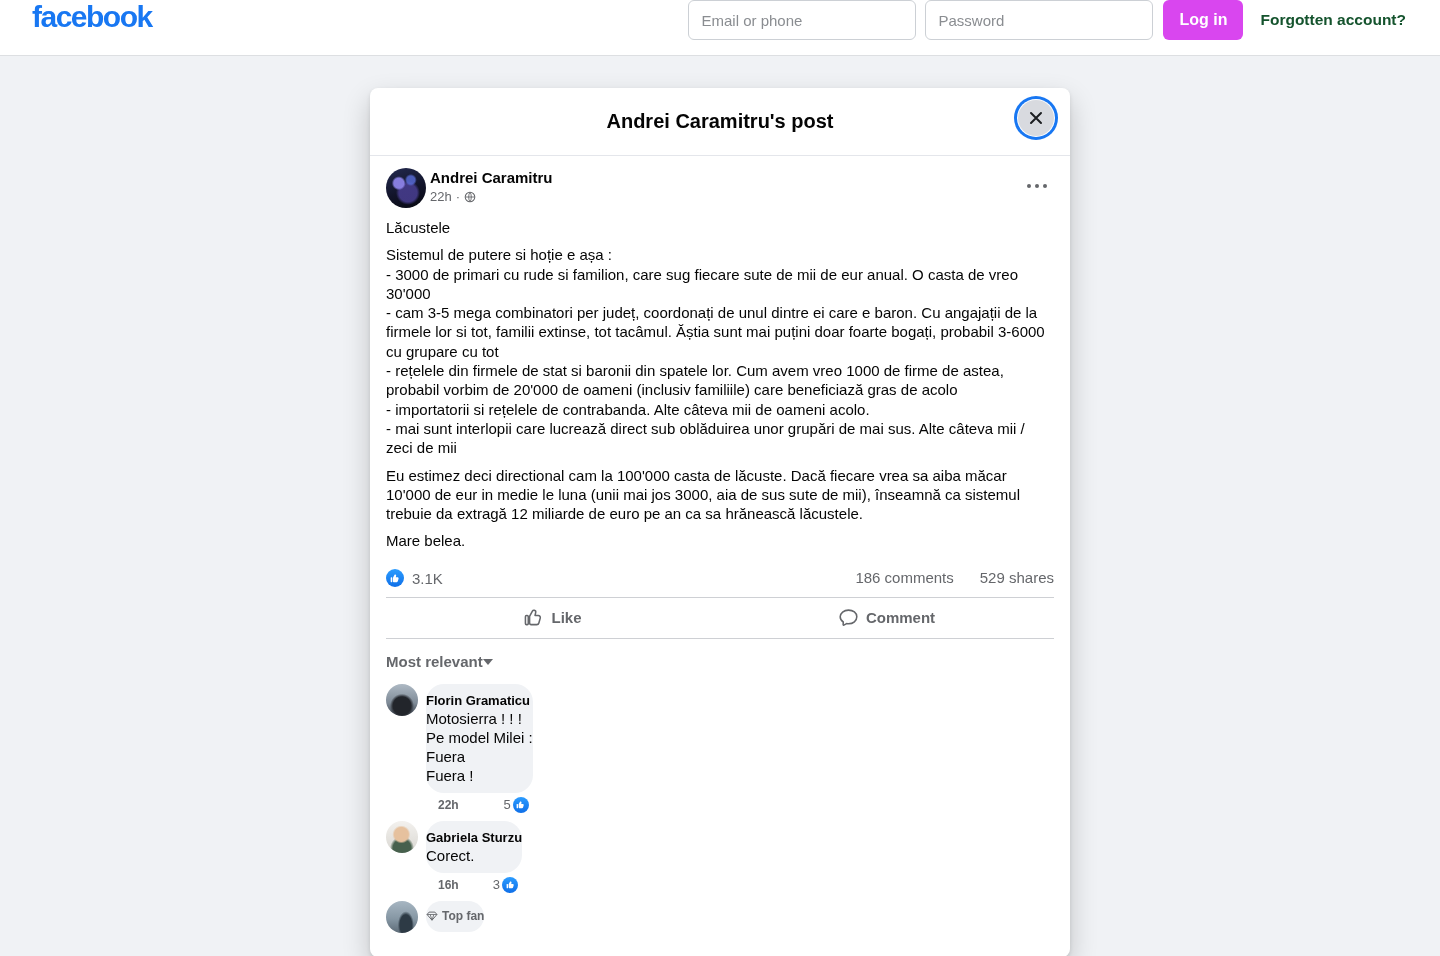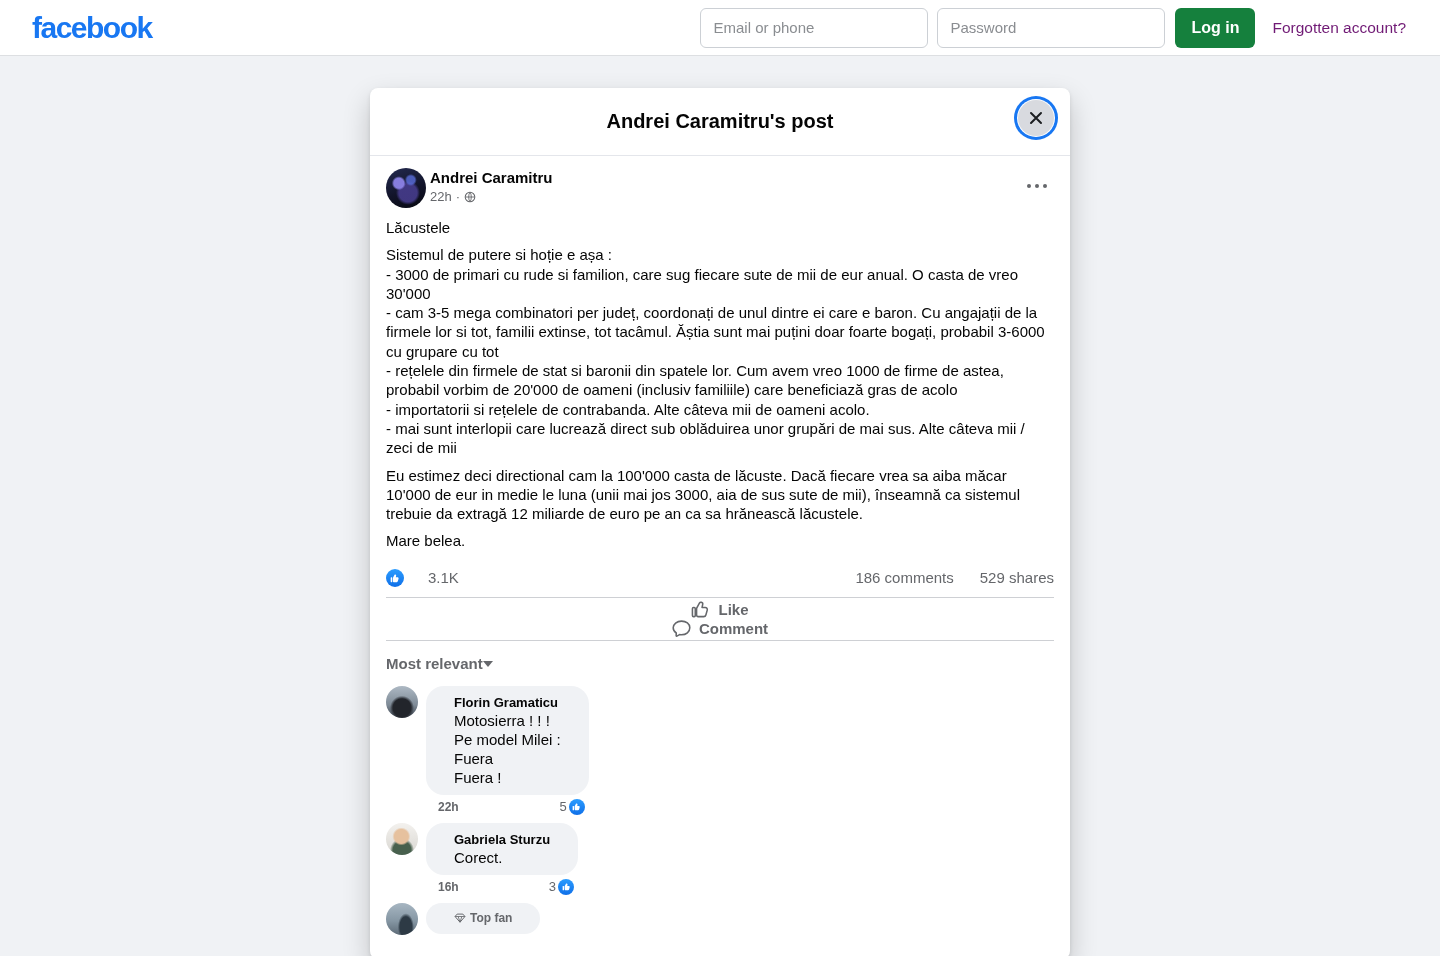--- a/index.html
+++ b/index.html
@@ -1,31 +1,31 @@
 <!DOCTYPE html>
 <html><head>
 <meta charset="utf-8">
 <style>
   * { margin:0; padding:0; box-sizing:border-box; }
   html,body { width:1440px; height:956px; overflow:hidden; }
   body { background:#f0f2f5; font-family:"Liberation Sans", sans-serif; color:#050505; }
 
   
   .topbar { height:56px; background:#fff; border-bottom:1px solid #dddfe2;
-            display:flex; align-items:center; justify-content:space-between;
+            display:flex; align-items:flex-start; justify-content:space-between;
             padding:0 34px 0 32px; }
   .logo { font-size:30px; font-weight:700; color:#1877f2; letter-spacing:-1.5px; }
   .auth { display:flex; align-items:center; gap:9px; }
   .auth input { width:228px; height:40px; border:1px solid #ccd0d5; border-radius:6px;
                 padding:0 12px; font-size:15px; font-family:inherit; color:#1c1e21; outline:none; }
   .auth input::placeholder { color:#8a8d91; }
-  .login-btn { height:40px; padding:0 16px; background:#15803d; color:#fff; border:none;
+  .login-btn { height:40px; padding:0 16px; background:#d946ef; color:#fff; border:none;
                border-radius:6px; font-size:16px; font-weight:700; font-family:inherit;
                cursor:pointer; margin-left:1px; }
-  .forgot { color:#701a75; font-size:15.5px; font-weight:400; text-decoration:none; margin-left:8px; }
+  .forgot { color:#14532d; font-size:15.5px; font-weight:700; text-decoration:none; margin-left:8px; }
 
   
   .card { width:700px; margin:32px auto 0; background:#fff; border-radius:8px;
           box-shadow:0 12px 28px rgba(0,0,0,.2), 0 2px 4px rgba(0,0,0,.1); }
   .card-header { position:relative; height:68px; display:flex; align-items:center;
                  justify-content:center; border-bottom:1px solid #e4e6eb; }
   .card-title { font-size:20px; font-weight:700; }
   .close-btn { position:absolute; right:16px; top:12px; width:36px; height:36px;
                border-radius:50%; background:#d8dadf; border:none; cursor:pointer;
                display:flex; align-items:center; justify-content:center;
@@ -44,28 +44,28 @@
   .post-id { flex:1; }
   .post-author { font-size:15px; font-weight:700; line-height:20px; }
   .post-meta { display:flex; align-items:center; gap:4px; font-size:13px; color:#65676b; line-height:17px; }
   .more-btn { border:none; background:none; padding:6px; cursor:pointer; color:#65676b; margin-top:4px; }
 
   .post-body { margin-top:10px; font-size:15px; line-height:19.3px; }
   .post-body p { margin-bottom:8px; white-space:pre-line; }
 
   .react-row { display:flex; align-items:center; justify-content:space-between;
                padding:10px 0; font-size:15px; color:#65676b; }
-  .react-left { display:flex; align-items:center; gap:24px; }
+  .react-left { display:flex; align-items:flex-end; gap:8px; }
   .like-badge { width:18px; height:18px; border-radius:50%;
                 background:linear-gradient(#2b9cff,#0f6fe8); display:flex; align-items:center;
                 justify-content:center; flex-shrink:0; }
   .react-right { display:flex; gap:26px; }
 
   .divider { height:1px; background:#ced0d4; }
-  .btn-row { display:flex; padding:2px 0;flex-direction:column; }
+  .btn-row { display:flex; padding:2px 0; }
   .fb-action { flex:1; display:flex; align-items:center; justify-content:center; gap:8px;
                height:36px; border:none; background:none; border-radius:4px; cursor:pointer;
                color:#65676b; font-size:15px; font-weight:700; font-family:inherit; }
 
   
   .comments { padding:10px 16px 16px; }
   .sort-row { display:flex; align-items:center; font-size:15px; font-weight:700;
               color:#65676b; cursor:pointer; margin:4px 0 14px; background:none; border:none;
               font-family:inherit; }
   .caret { width:0; height:0; border-left:5px solid transparent; border-right:5px solid transparent;
@@ -75,21 +75,21 @@
   .avatar32 { width:32px; height:32px; border-radius:50%; flex-shrink:0; }
   .av-c1 { background: radial-gradient(circle at 50% 68%, #22252b 0 9px, rgba(34,37,43,0) 12px),
                        linear-gradient(180deg,#aeb9c4 0%, #7e8a96 60%, #39404a 100%); }
   .av-c2 { background: radial-gradient(circle at 48% 42%, #e6c19e 0 7px, rgba(230,193,158,0) 9px),
                        radial-gradient(circle at 50% 85%, #47604d 0 9px, rgba(71,96,77,0) 12px),
                        linear-gradient(180deg,#f3f1ee 0%, #d9d7d2 100%); }
   .av-c3 { background: radial-gradient(ellipse 7px 12px at 62% 75%, #2d3a45 0 6px, rgba(45,58,69,0) 8px),
                        linear-gradient(180deg,#a7b6c2 0%, #8697a4 55%, #5d6b77 100%); }
 
   .c-wrap { width:fit-content; max-width:620px; }
-  .bubble { background:#f0f2f5; border-radius:18px; padding:8px 28px; }
+  .bubble { background:#f0f2f5; border-radius:18px; padding:8px 0; }
   .c-badge { display:flex; align-items:center; gap:4px; font-size:12px; font-weight:600;
              color:#65676b; margin-bottom:1px; }
   .c-name { font-size:13px; font-weight:700; color:#050505; line-height:17px; }
   .c-text { font-size:15px; line-height:19px; white-space:pre-line; }
   .c-meta { display:flex; justify-content:space-between; align-items:center;
             padding:4px 4px 0 12px; font-size:12px; color:#65676b; }
   .c-time { font-weight:700; cursor:pointer; }
   .c-likes { display:flex; align-items:center; gap:2px; font-size:13px; color:#65676b; cursor:pointer; }
   .like-badge-sm { width:16px; height:16px; border-radius:50%;
                    background:linear-gradient(#2b9cff,#0f6fe8); display:flex; align-items:center;

